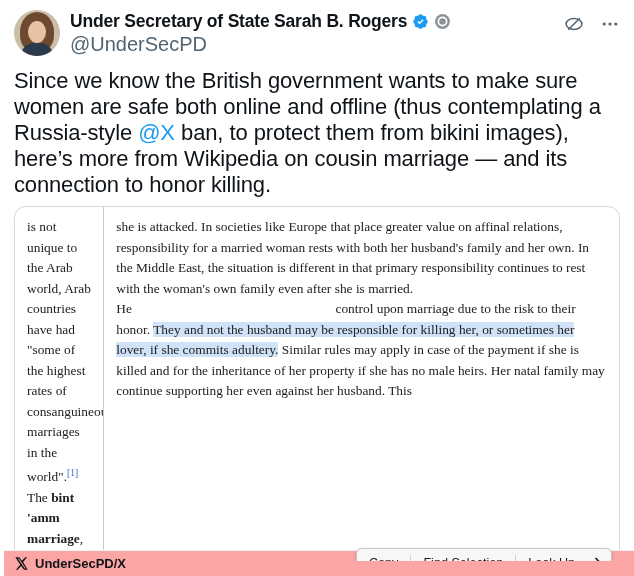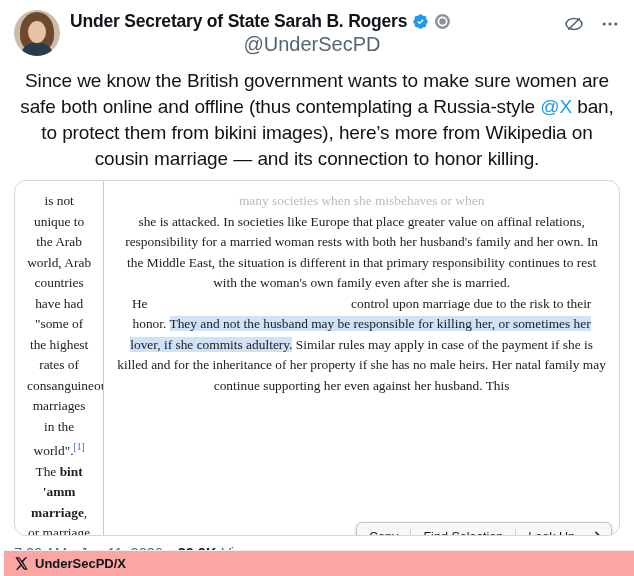--- a/index.html
+++ b/index.html
@@ -13,21 +13,20 @@
     font-family: "Liberation Sans", sans-serif;
     color: #0f1419;
     overflow: hidden;
   }
   .tweet {
     position: relative;
     width: 634px;
     height: 576px;
     box-sizing: border-box;
     padding: 10px 14px 12px 14px;
-    text-align: center;
   }
   
   .header {
     display: flex;
     align-items: flex-start;
     gap: 10px;
     height: 52px;
   }
   .avatar {
     width: 46px;
@@ -96,21 +95,21 @@
     padding-top: 4px;
     flex: 0 0 auto;
   }
   .hicon {
     color: #536471;
     cursor: pointer;
     line-height: 0;
   }
   
   .tweettext {
-    font-size: 19px;
+    font-size: 22px;
     line-height: 26px;
     letter-spacing: -0.15px;
     color: #0f1419;
     margin: 6px 0 8px 0;
     word-spacing: 0.2px;
   }
   .tweettext .link {
     color: #1d9bf0;
   }
   
@@ -282,21 +281,20 @@
     <div class="card-cols">
 
       <div class="col left">
         <div>
           <span>is not unique to the Arab world, Arab countries have had "some of the highest rates of consanguineous marriages in the world".</span><sup>[1]</sup><span> The </span><b>bint 'amm marriage</b><span>, or marriage with one's father's brother's daughter (</span>
         </div>
 
       </div>
 
       <div class="col right">
-        <div class="faded-top">many societies when she misbehaves or when</div>
         <div>she is attacked. In societies like Europe that place greater value on affinal relations, responsibility for a married woman rests with both her husband's family and her own. In the Middle East, the situation is different in that primary responsibility continues to rest with the woman's own family even after she is married.</div>
         <div style="">
           <span>He</span><span style="visibility:hidden;">r family should protect her, which can</span><span>control upon marriage due to the risk to their honor. </span><span class="sel">They and not the husband may be responsible for killing her, or sometimes her lover, if she commits adultery.</span><span> Similar rules may apply in case of the payment if she is killed and for the inheritance of her property if she has no male heirs. Her natal family may continue supporting her even against her husband. This</span>
         </div>
       </div>
     </div>
 
     <div class="ctxmenu">
       <div class="ctxitem">Copy</div>
       <div class="ctxdiv"></div>

